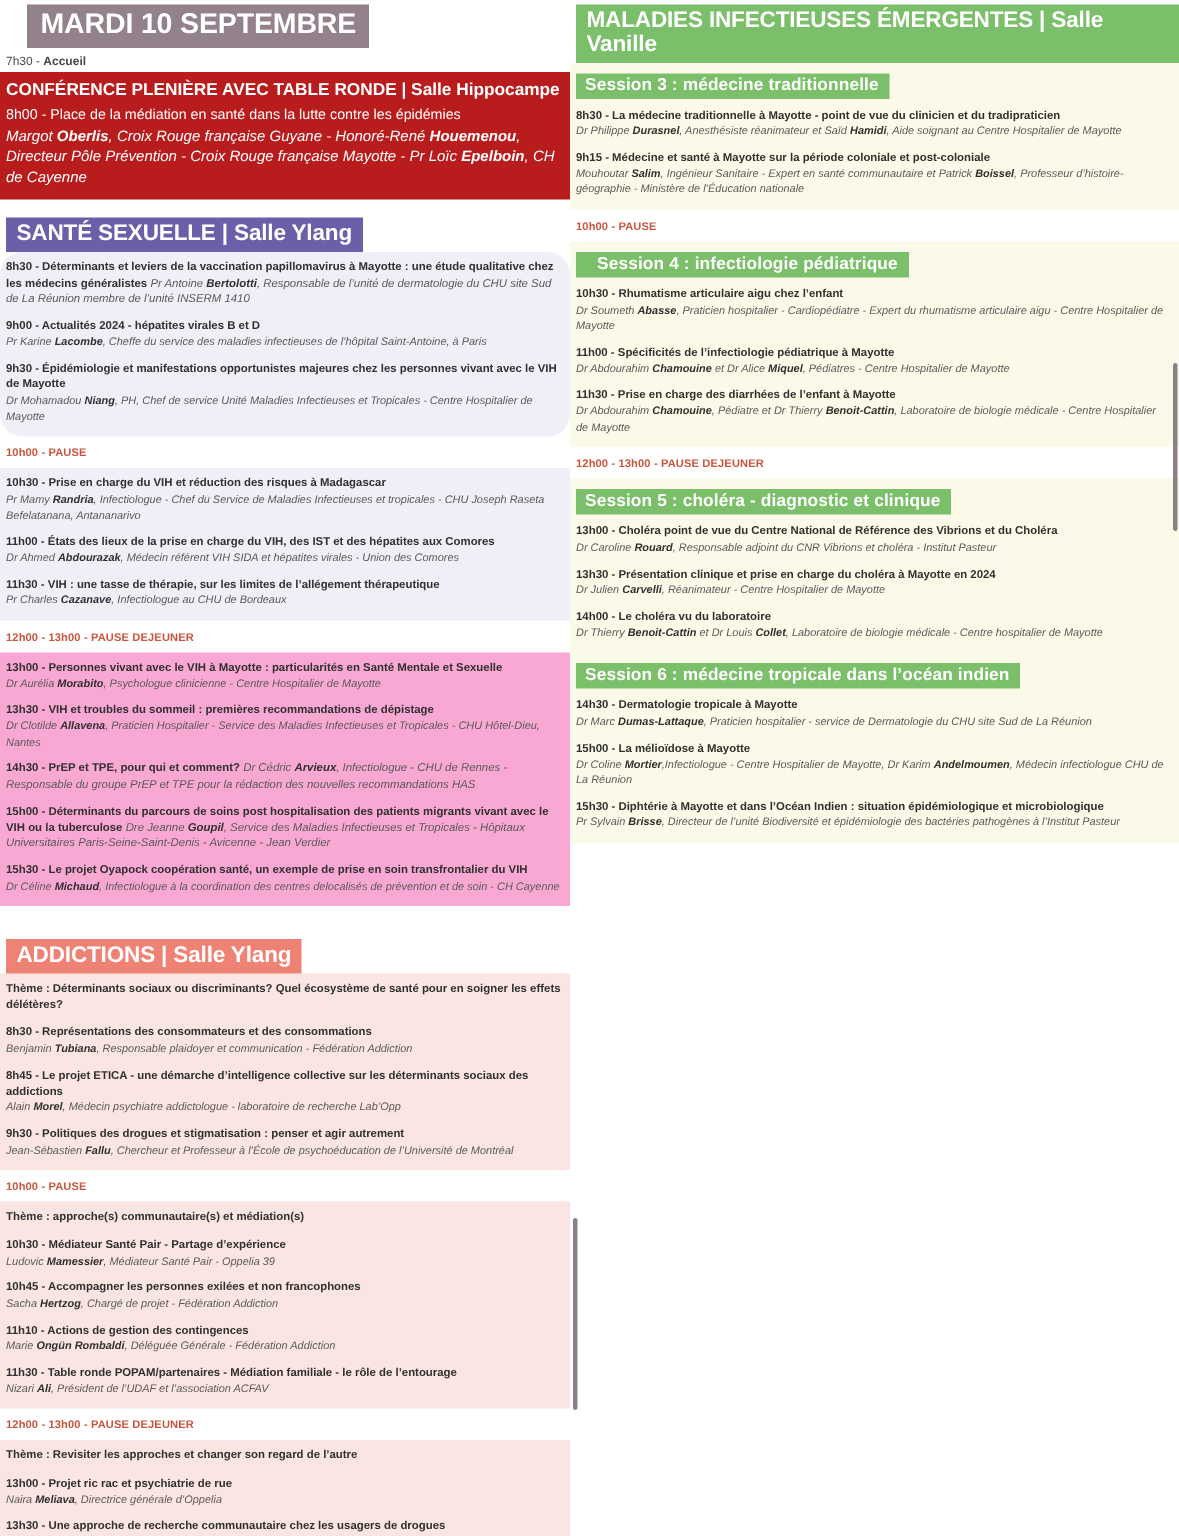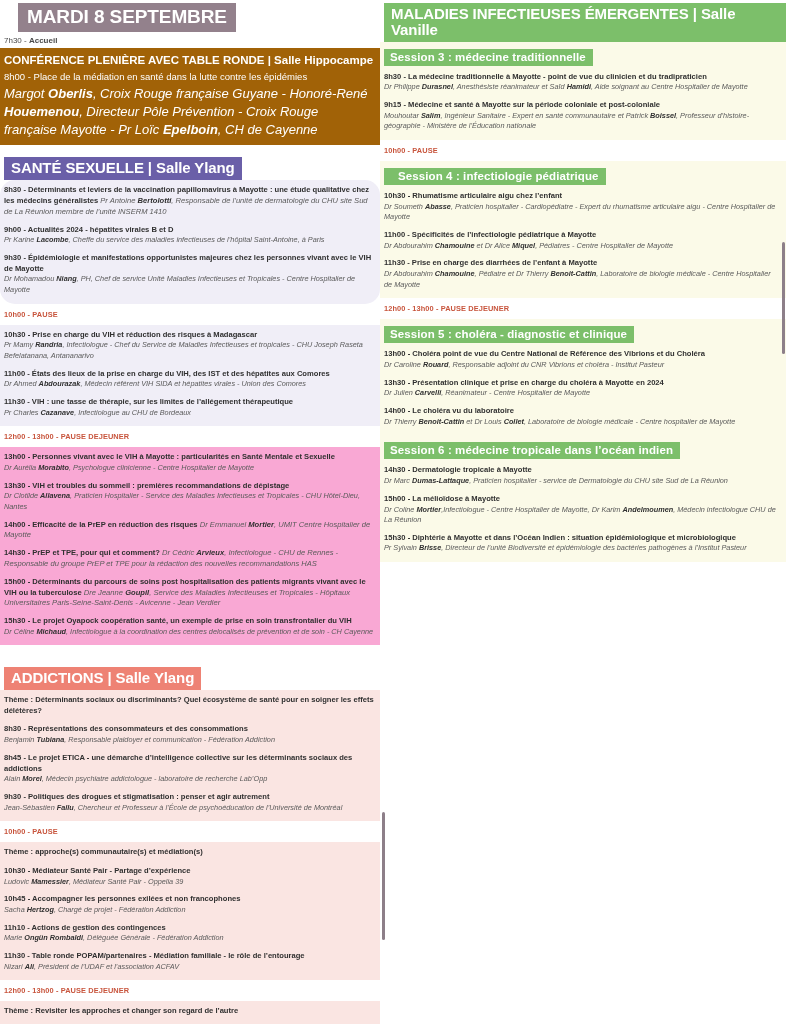--- a/index.html
+++ b/index.html
@@ -73,21 +73,21 @@
     line-height: 1.25;
     margin-bottom: 4px;
   }
   .plenary .ptalk {
     font-size: 9.5px;
     font-weight: 400;
     line-height: 1.3;
     margin-bottom: 1px;
   }
   .plenary .pspeak {
-    font-size: 13px;
+    font-size: 10px;
     font-style: italic;
     line-height: 1.38;
   }
   .plenary .pspeak b { font-weight: 700; font-style: italic; }
 
   
   .prog-block { padding: 5px 6px 6px 4px; }
 
   .item { margin: 0 0 7px 0; }
   .item:last-child { margin-bottom: 2px; }
@@ -136,27 +136,27 @@
     background: #8d7f89;
   }
 </style>
 </head>
 <body>
 
 <div class="page">
 
   <div class="col-left">
 
-    <div class="banner banner-day" style="background: rgb(147, 129, 140);">MARDI 8 SEPTEMBRE</div>
+    <div class="banner banner-day" style="background: rgb(147, 129, 140);">MARDI 10 SEPTEMBRE</div>
 
     <div class="accueil">
       <span>7h30 - </span><b>Accueil</b>
     </div>
 
-    <div class="plenary" style="background: #a16207;">
+    <div class="plenary" style="background: #b91c1c;">
       <div class="ptitle">CONFÉRENCE PLENIÈRE AVEC TABLE RONDE | Salle Hippocampe</div>
       <div class="ptalk">8h00 - Place de la médiation en santé dans la lutte contre les épidémies</div>
       <div class="pspeak">Margot <b>Oberlis</b>, Croix Rouge française Guyane - Honoré-René <b>Houemenou</b>, Directeur Pôle Prévention - Croix Rouge française Mayotte - Pr Loïc <b>Epelboin</b>, CH de Cayenne</div>
     </div>
 
     <div style="height:12px"></div>
 
     <div style="margin-left:4px">
       <div class="banner banner-room" style="background: rgb(106, 95, 168);">SANTÉ SEXUELLE | Salle Ylang</div>
     </div>
@@ -192,23 +192,20 @@
         </div>
         <div class="pause" style="color: rgb(200, 85, 61);">12h00 - 13h00 - PAUSE DEJEUNER</div>
         <div class="prog-block" style="background: #f9a8d4;">
           <div class="item">
             <div class="ititle">13h00 - Personnes vivant avec le VIH à Mayotte : particularités en Santé Mentale et Sexuelle</div>
             <div class="ispeak">Dr Aurélia <b>Morabito</b>, Psychologue clinicienne - Centre Hospitalier de Mayotte</div>
           </div>
           <div class="item">
             <div class="ititle">13h30 - VIH et troubles du sommeil : premières recommandations de dépistage</div>
             <div class="ispeak">Dr Clotilde <b>Allavena</b>, Praticien Hospitalier - Service des Maladies Infectieuses et Tropicales - CHU Hôtel-Dieu, Nantes</div>
-          </div>
-          <div class="item">
-            <div class="ititle">14h00 - Efficacité de la PrEP en réduction des risques <span class="inline-speak">Dr Emmanuel <b>Mortier</b>, UMIT Centre Hospitalier de Mayotte</span></div>
           </div>
           <div class="item">
             <div class="ititle">14h30 - PrEP et TPE, pour qui et comment? <span class="inline-speak">Dr Cédric <b>Arvieux</b>, Infectiologue - CHU de Rennes - Responsable du groupe PrEP et TPE pour la rédaction des nouvelles recommandations HAS</span></div>
           </div>
           <div class="item">
             <div class="ititle">15h00 - Déterminants du parcours de soins post hospitalisation des patients migrants vivant avec le VIH ou la tuberculose <span class="inline-speak">Dre Jeanne <b>Goupil</b>, Service des Maladies Infectieuses et Tropicales - Hôpitaux Universitaires Paris-Seine-Saint-Denis - Avicenne - Jean Verdier</span></div>
           </div>
           <div class="item">
             <div class="ititle">15h30 - Le projet Oyapock coopération santé, un exemple de prise en soin transfrontalier du VIH</div>
             <div class="ispeak">Dr Céline <b>Michaud</b>, Infectiologue à la coordination des centres delocalisés de prévention et de soin - CH Cayenne</div>

